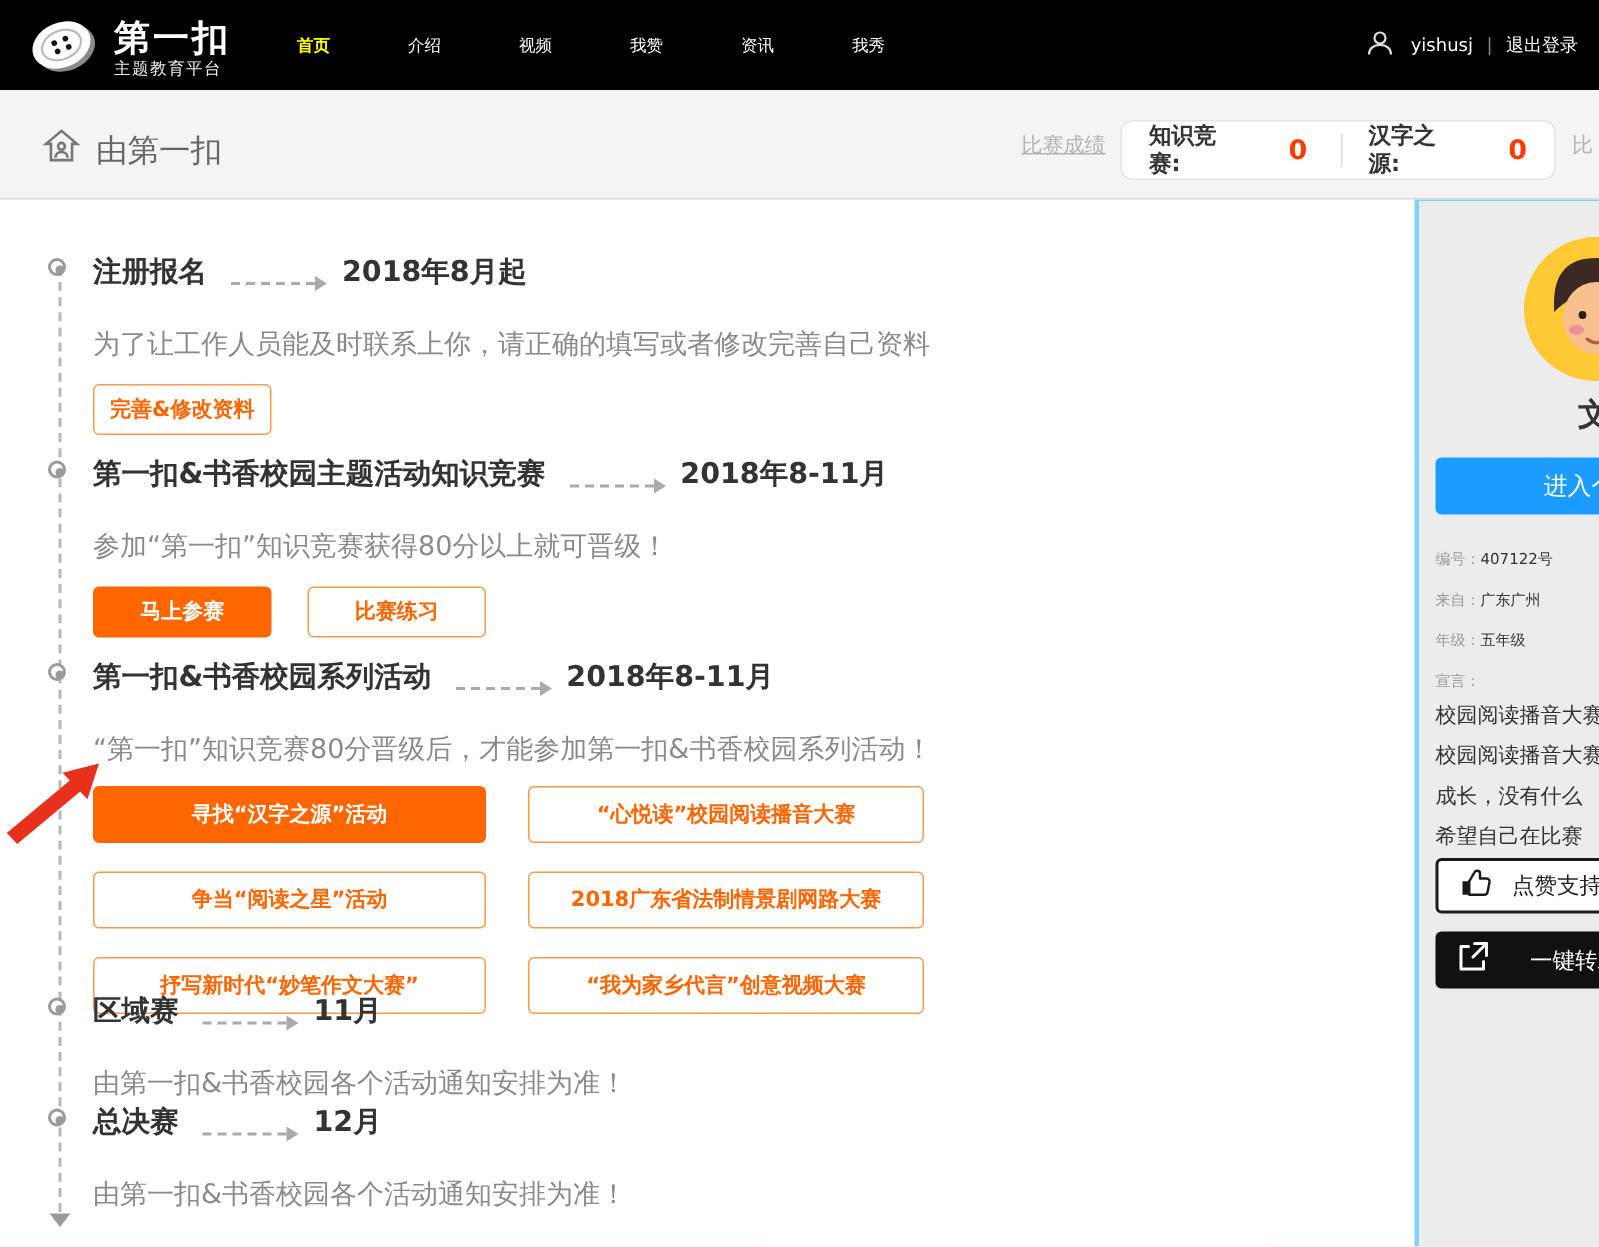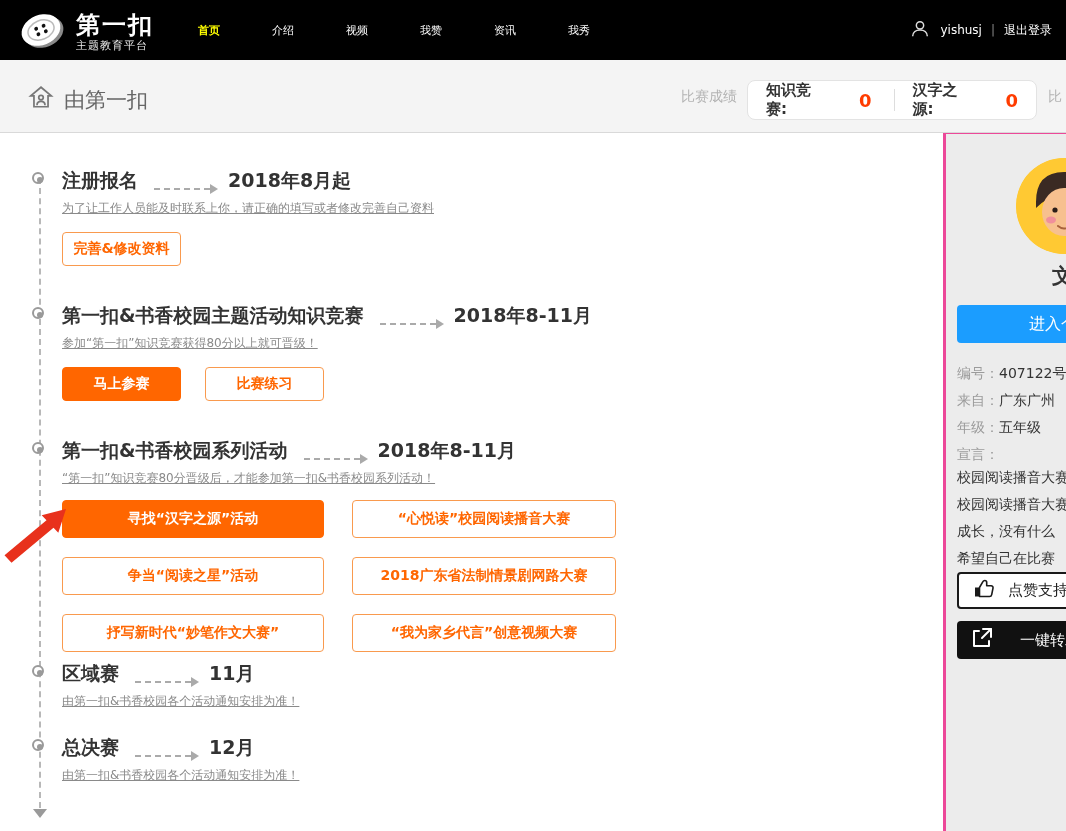--- a/index.html
+++ b/index.html
@@ -1,70 +1,70 @@
 <!DOCTYPE html>
 <html><head>
 <meta charset="utf-8">
 <style>
   * { margin:0; padding:0; box-sizing:border-box; }
   html,body { background:#fff; }
   body { font-family:"DejaVu Sans","Liberation Sans",sans-serif; }
-  #page { position:relative; width:1066px; height:831px; overflow:hidden; background:#ec4899; }
+  #page { position:relative; width:1066px; height:831px; overflow:hidden; background:#7dd3fc; }
 
   
   .navbar { position:absolute; left:0; top:0; width:1066px; height:60px; background:#000; }
   .logo { position:absolute; left:16px; top:6px; display:flex; align-items:center; cursor:pointer; }
   .logo-txt { margin-left:10px; color:#fff; }
   .logo-title { font-size:24px; font-weight:bold; letter-spacing:2px; line-height:26px; }
   .logo-sub { font-size:11px; letter-spacing:1px; color:#eee; }
   .nav-menu { position:absolute; left:198px; top:0; height:60px; display:flex; align-items:center; gap:52px; }
   .nav-item { color:#fff; font-size:11px; cursor:pointer; white-space:nowrap; }
   .nav-item.active { color:#ffff00; font-weight:bold; }
   .nav-user { position:absolute; right:14px; top:0; height:60px; display:flex; align-items:center; gap:9px; color:#fff; font-size:12px; }
   .nav-user .sep { color:#888; }
 
   
   .pagehead { position:absolute; left:0; top:60px; width:1066px; height:73px; background:#f4f4f4; border-bottom:1px solid #d9d9d9; }
   .ph-title { position:absolute; left:28px; top:24px; display:flex; align-items:center; gap:10px; color:#666; font-size:21px; }
-  .score-caption { position:absolute; left:681px; top:28px; font-size:14px; color:#b3b3b3; }
+  .score-caption { position:absolute; left:681px; top:28px; font-size:14px; color:#b3b3b3;text-decoration:underline; }
   .score-box { position:absolute; left:747px; top:20px; width:290px; height:40px; background:#fff; border:1px solid #e3e3e3; border-radius:8px; display:flex; align-items:center; padding:0 18px; }
   .score-label { font-size:15px; font-weight:bold; color:#333; }
   .score-val { font-size:18px; font-weight:bold; color:#ff3c00; margin-left:42px; }
   .score-div { width:1px; height:22px; background:#ddd; margin:0 18px 0 22px; }
   .clipped-label { position:absolute; left:1048px; top:28px; font-size:14px; color:#b3b3b3; white-space:nowrap; }
 
   
   .main { position:absolute; left:0; top:133px; width:943px; height:698px; background:#fff; }
   .tl-line { position:absolute; left:39px; top:45px; height:630px; border-left:2px dashed #b8b8b8; }
   .tl-end { position:absolute; left:33px; top:676px; width:0; height:0; border-left:7px solid transparent; border-right:7px solid transparent; border-top:9px solid #9a9a9a; }
   .t-item { position:absolute; left:62px; right:20px; }
   .tdot { position:absolute; left:-30px; top:4px; width:12px; height:12px; border:2px solid #9a9a9a; border-radius:50%; background:#fff; }
   .tdot::after { content:""; position:absolute; left:3px; top:3px; width:6px; height:6px; border-radius:50%; background:#9a9a9a; }
   .t-head { display:flex; align-items:flex-end; }
   .t-title { font-size:19px; font-weight:bold; color:#333; white-space:nowrap; }
   .t-date { font-size:19px; font-weight:bold; color:#333; white-space:nowrap; }
   .darrow { display:inline-flex; align-items:center; margin:0 10px 0 16px; }
   .dline { width:56px; height:0; border-top:2px dashed #aaa; }
   .dtri { width:0; height:0; border-top:5px solid transparent; border-bottom:5px solid transparent; border-left:8px solid #aaa; }
-  .t-desc { margin-top:6px; font-size:12px; color:#8a8a8a;text-decoration:underline; }
+  .t-desc { margin-top:23px; font-size:18px; color:#8a8a8a; }
   .t-btnrow { margin-top:15px; display:flex; gap:24px; }
   .t-grid { margin-top:13px; display:grid; grid-template-columns:262px 264px; gap:19px 28px; }
   .btn { display:flex; align-items:center; justify-content:center; height:34px; border-radius:4px; font-size:14px; font-weight:bold; cursor:pointer; white-space:nowrap; }
   .btn-solid { background:#ff6600; color:#fff; border:1px solid #ff6600; }
   .btn-outline { background:#fff; color:#ff6600; border:1px solid #f99a4e; }
   .btn-w { width:119px; }
   .t-grid .btn { height:38px; }
   .arrow-anno { position:absolute; left:2px; top:368px; }
 
   
   .sidebar { position:absolute; left:946px; top:134px; width:320px; height:697px; background:#ececec; }
   .avatar { position:absolute; left:70px; top:24px; width:96px; height:96px; border-radius:50%; overflow:hidden; background:#ffc933; }
   .sb-name { position:absolute; left:106px; top:128px; font-size:21px; font-weight:bold; color:#333; white-space:nowrap; }
   .btn-enter { position:absolute; left:11px; top:171px; width:240px; height:38px; background:#1b9dff; border-radius:4px; color:#fff; font-size:16px; display:flex; align-items:center; padding-left:72px; cursor:pointer; white-space:nowrap; }
-  .sb-info { position:absolute; left:11px; top:226px; font-size:14px; }
+  .sb-info { position:absolute; left:11px; top:226px; font-size:10px; }
   .sb-row { display:flex; line-height:27px; white-space:nowrap; }
   .sb-lab { color:#9b9b9b; }
   .sb-val { color:#333; }
   .sb-motto { position:absolute; left:11px; top:330px; font-size:14px; color:#333; line-height:27px; }
   .sb-motto div { white-space:nowrap; }
   .btn-like { position:absolute; left:11px; top:438px; width:240px; height:37px; background:#fff; border:2px solid #1a1a1a; border-radius:4px; display:flex; align-items:center; gap:12px; padding-left:13px; font-size:15px; color:#222; cursor:pointer; white-space:nowrap; }
   .btn-share { position:absolute; left:11px; top:487px; width:240px; height:38px; background:#111; border-radius:4px; display:flex; align-items:center; gap:26px; padding-left:13px; font-size:15px; color:#fff; cursor:pointer; white-space:nowrap; }
 </style>
 </head>
 <body>

